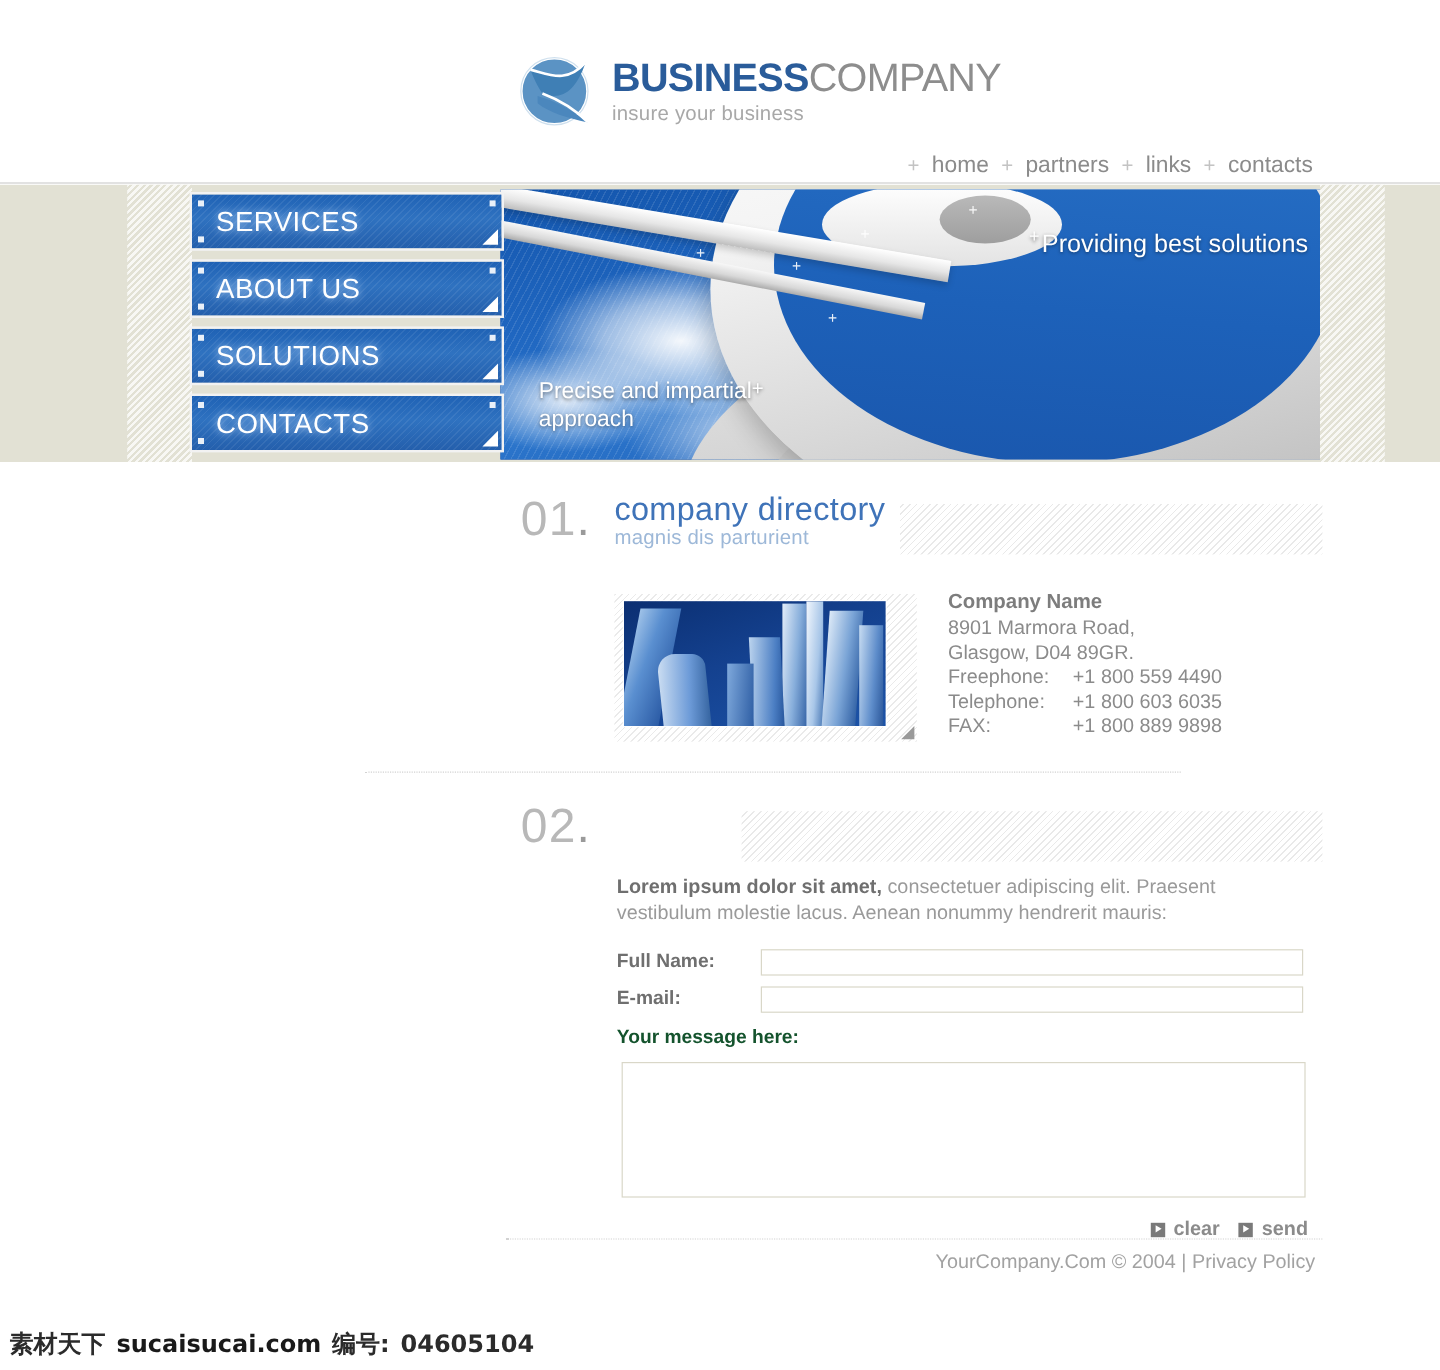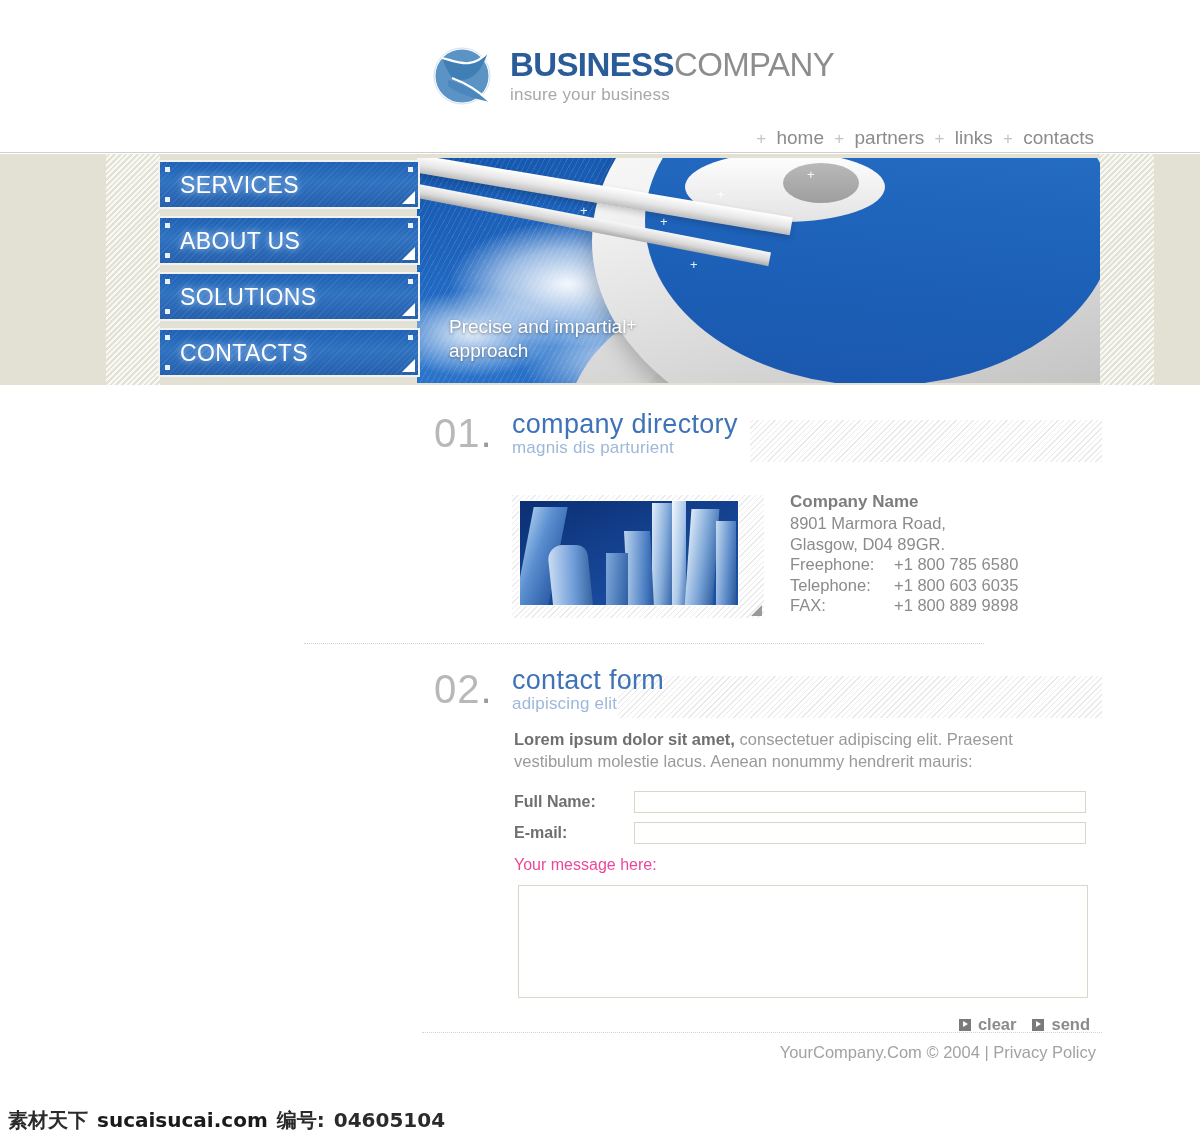--- a/index.html
+++ b/index.html
@@ -449,22 +449,22 @@
     border: 1px solid #d9d7c8;
     box-sizing: border-box;
     font-family: "Liberation Sans", sans-serif;
     font-size: 14px;
     color: #555;
     padding: 0 4px;
   }
   .msg-label {
     position: absolute;
     left: 80px;
-    color: #ec4899;
-    font-weight: normal;
+    color: #14532d;
+    font-weight: bold;
     font-size: 16px;
   }
   .msg-box {
     position: absolute;
     left: 84px;
     width: 570px;
     height: 113px;
     background: #ffffff;
     border: 1px solid #d9d7c8;
     box-sizing: border-box;
@@ -590,20 +590,23 @@
   <div class="ramp-hole"></div>
   <div class="ramp-rail-a"></div>
   <div class="ramp-rail-b"></div>
 
   <span class="banner-sparkle" style="left:300px; top:30px;">+</span>
   <span class="banner-sparkle" style="left:163px; top:46px;">+</span>
   <span class="banner-sparkle" style="left:243px; top:57px;">+</span>
   <span class="banner-sparkle" style="left:273px; top:100px;">+</span>
   <span class="banner-sparkle" style="left:390px; top:10px;">+</span>
 
+  <div class="banner-cap-right">
+    <span class="pl">+</span><span>Providing best solutions</span>
+  </div>
 
   <div class="banner-cap-left">
     <div>
       <span>Precise and impartial</span><span class="pl">+</span>
     </div>
     <div>approach</div>
   </div>
 </div>
 
 <div class="sidemenu">
@@ -660,35 +663,31 @@
         <span class="bld b3"></span>
         <span class="bld b2"></span>
       </div>
       <span class="photo-corner"></span>
     </div>
 
     <div class="dir-info">
       <div class="cname">Company Name</div>
       <div>8901 Marmora Road,</div>
       <div>Glasgow, D04 89GR.</div>
-      <div><span class="lbl">Freephone:</span><span>+1 800 785 6580</span></div>
+      <div><span class="lbl">Freephone:</span><span>+1 800 559 4490</span></div>
       <div><span class="lbl">Telephone:</span><span>+1 800 603 6035</span></div>
       <div><span class="lbl">FAX:</span><span>+1 800 889 9898</span></div>
     </div>
   </div>
 
   <div class="dotted-sep" style="margin-top:22px;"></div>
 
   <div class="section-head" style="margin-top:22px;">
     <div class="sec-hatch h2"></div>
     <div class="sec-num"><span>02</span><span class="dot">.</span></div>
-    <div class="sec-titles">
-      <div class="sec-title">contact form</div>
-      <div class="sec-sub">adipiscing elit</div>
-    </div>
   </div>
 
   <div class="form-area" style="height:310px; margin-top:6px;">
 
     <div class="form-intro">
       <b>Lorem ipsum dolor sit amet,</b><span> consectetuer adipiscing elit. Praesent vestibulum molestie lacus. Aenean nonummy hendrerit mauris:</span>
     </div>
 
     <div class="field-row" style="top:62px;">
       <span class="field-label">Full Name:</span>

